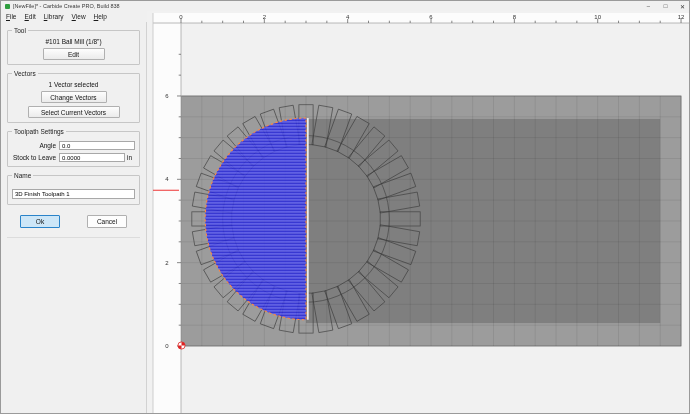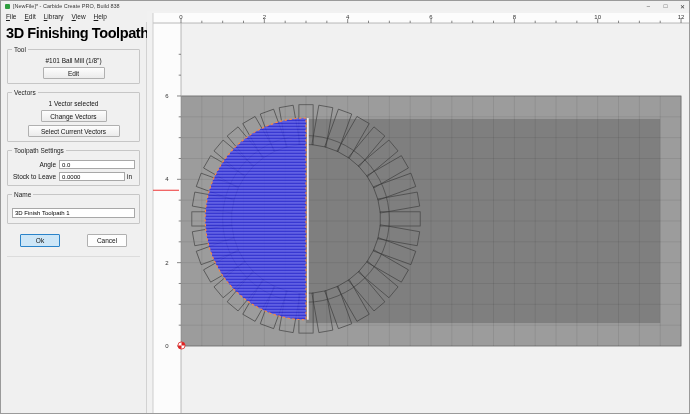--- a/index.html
+++ b/index.html
@@ -70,21 +70,20 @@
 
   <div class="menubar" id="menubar">
       <span class="menu-item"><u>F</u>ile</span>
       <span class="menu-item"><u>E</u>dit</span>
       <span class="menu-item"><u>L</u>ibrary</span>
       <span class="menu-item"><u>V</u>iew</span>
       <span class="menu-item"><u>H</u>elp</span>
     </div>
 
   <div class="sidepanel">
-    <div class="panel-heading">3D Finishing Toolpath</div>
     <div class="panel-body">
 
       <div class="group">
         <span class="group-label">Tool</span>
         <div class="centered-text">#101 Ball Mill (1/8")</div>
         <div class="btn edit-btn">Edit</div>
       </div>
 
       <div class="group">
         <span class="group-label">Vectors</span>

